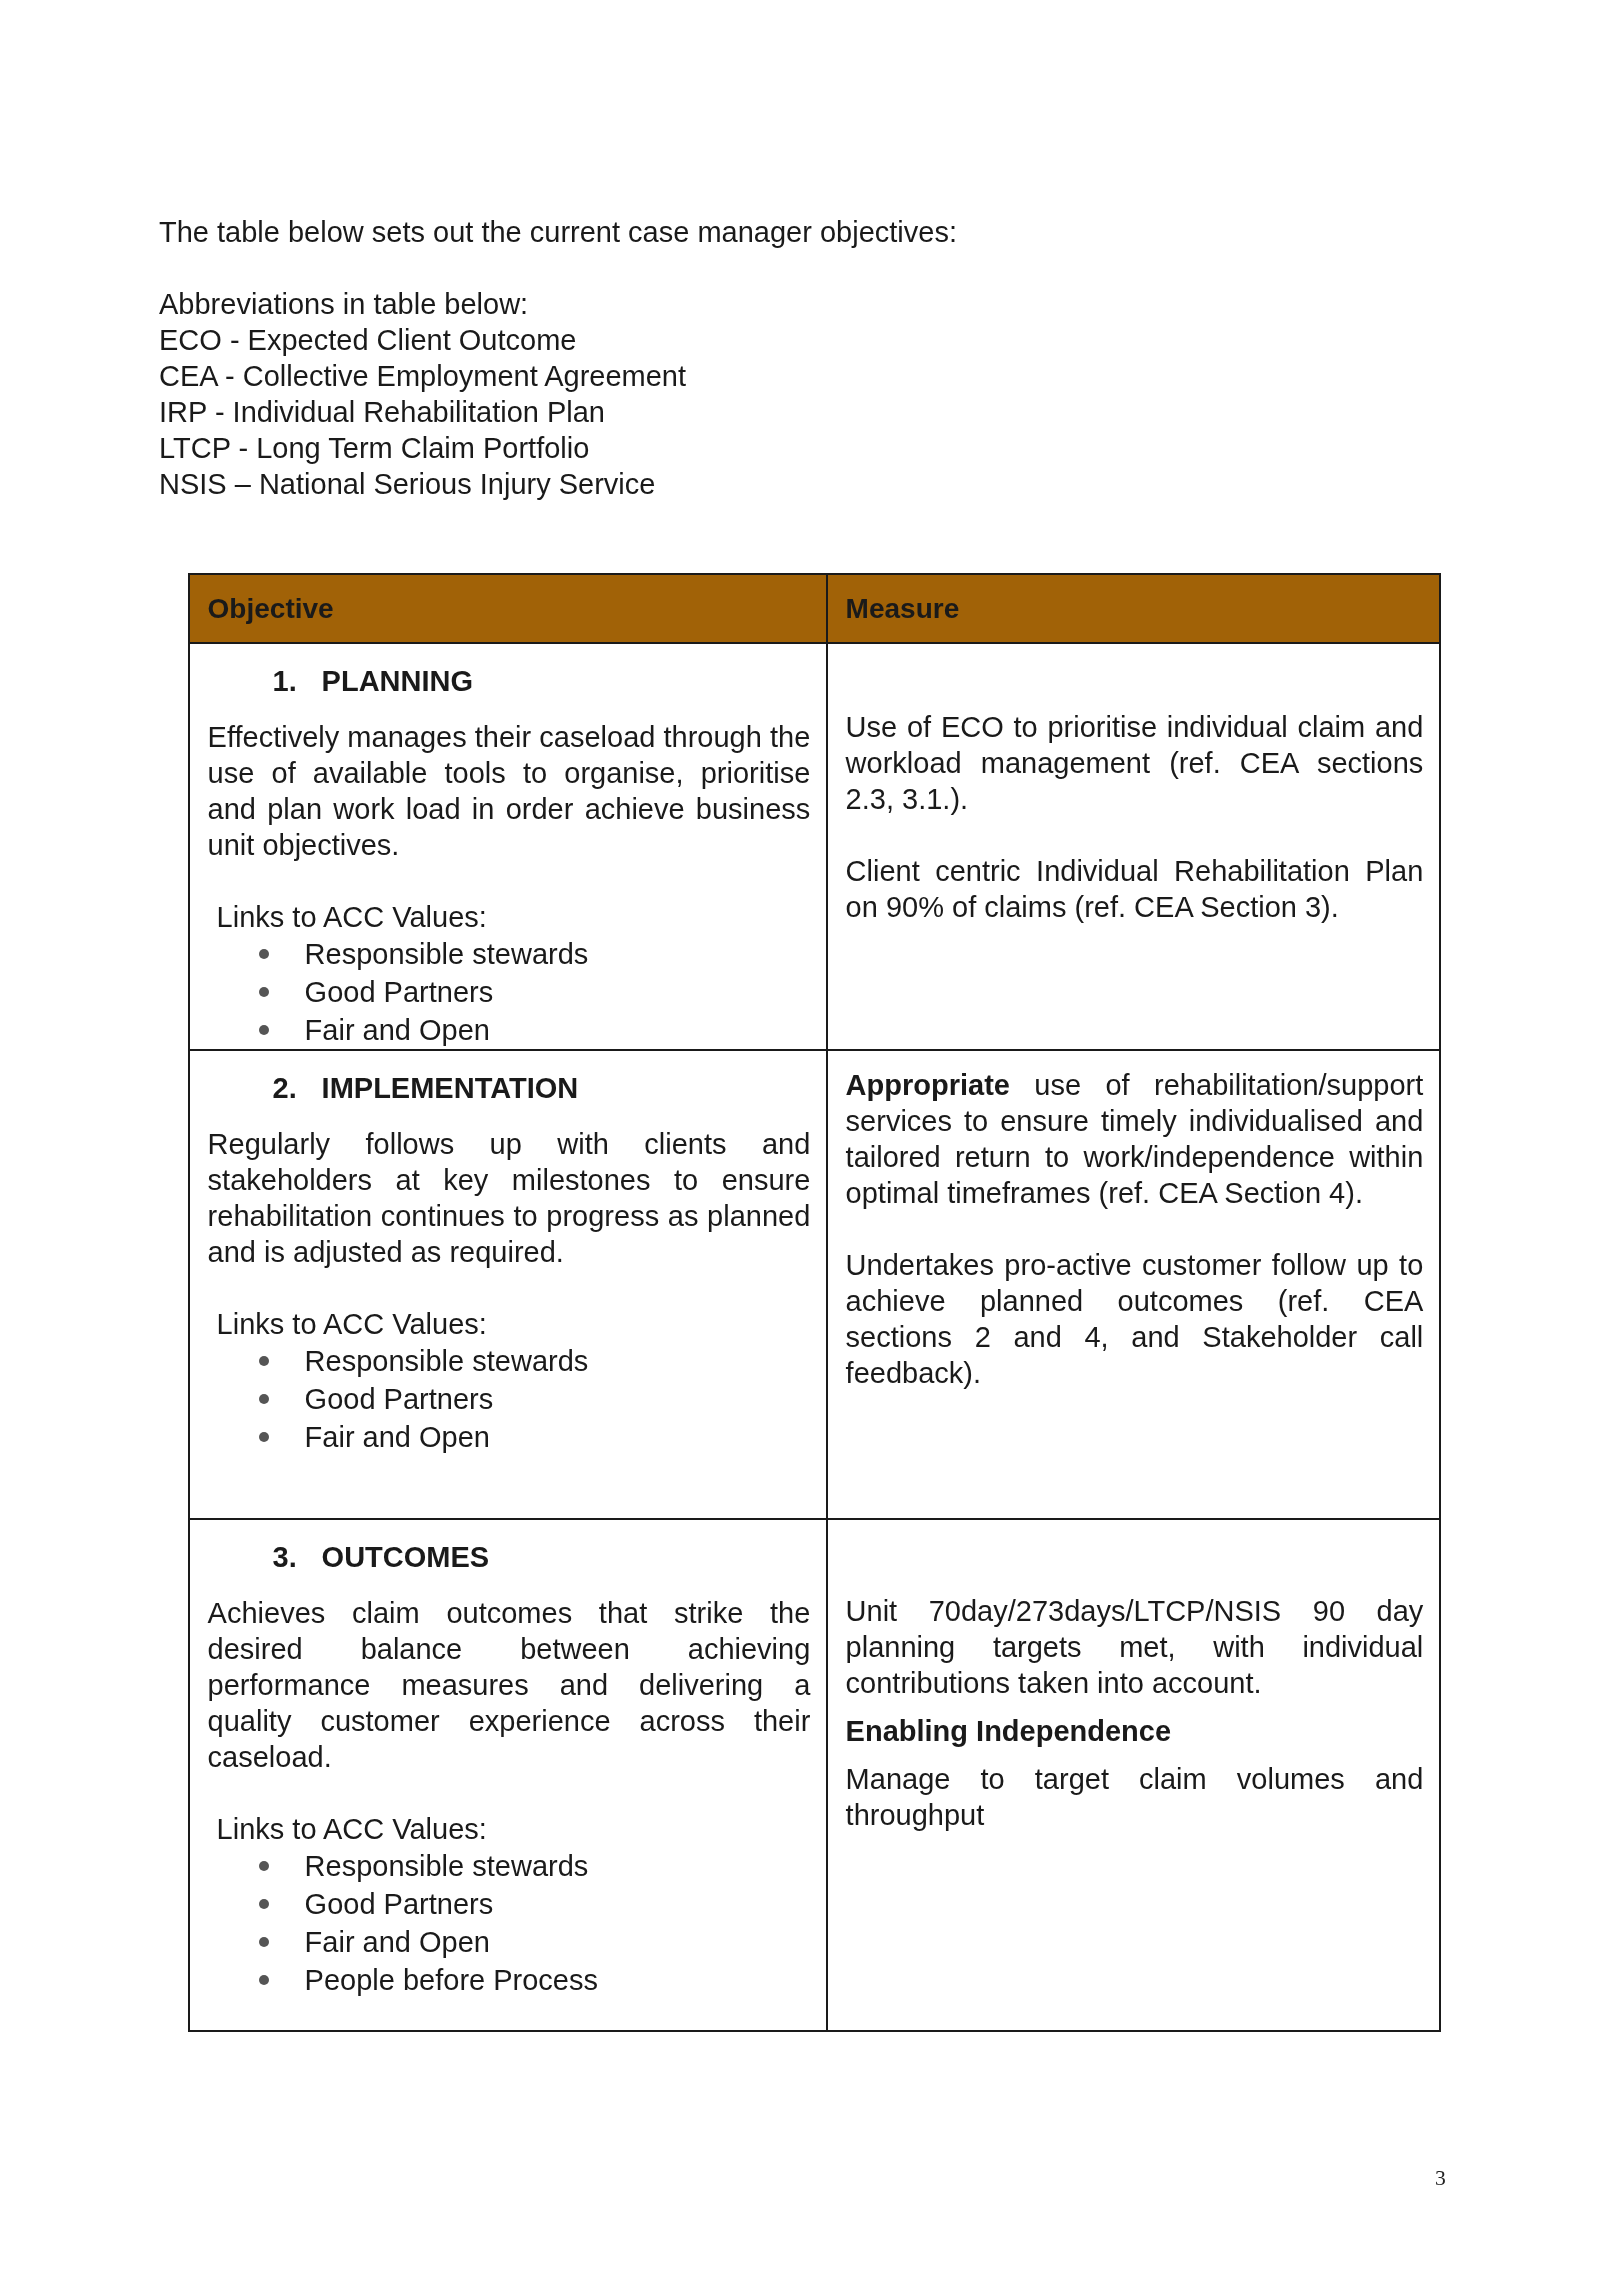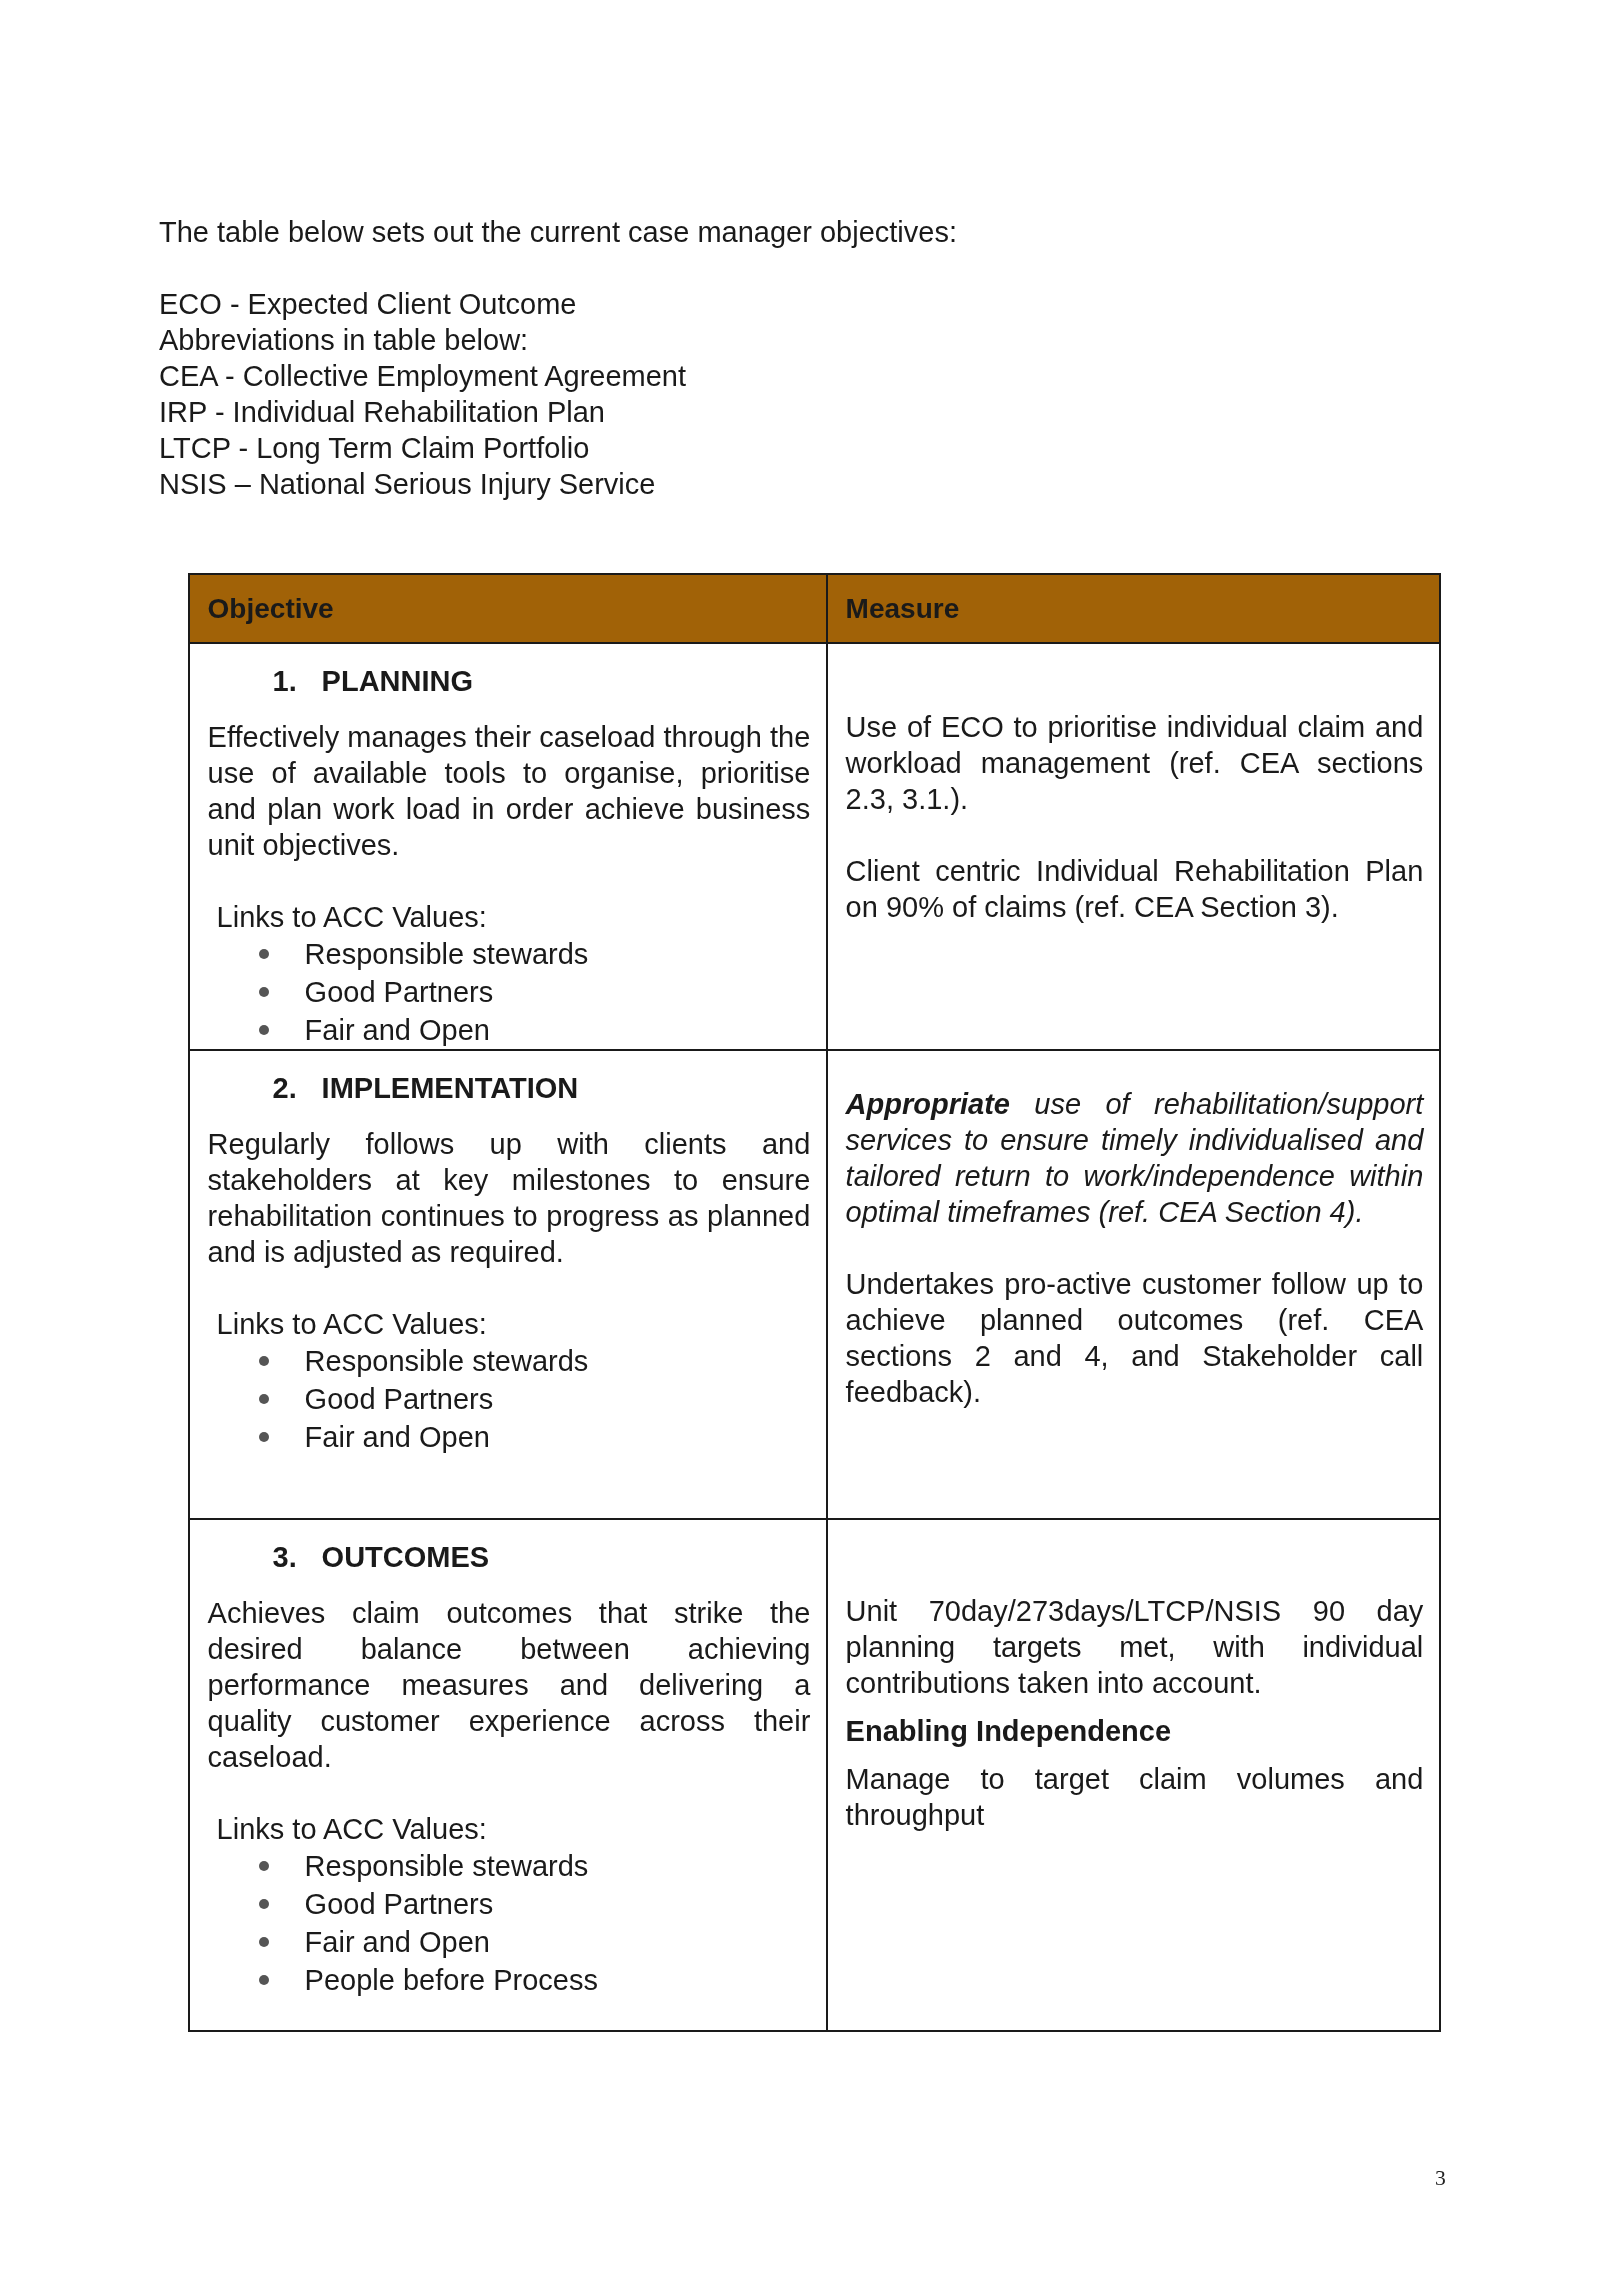--- a/index.html
+++ b/index.html
@@ -84,21 +84,21 @@
     left: 0;
     top: 13.7px;
     width: 10.8px;
     height: 10.8px;
     border-radius: 50%;
     background: #555;
   }
 
   .m-para { margin: 0; text-align: justify; text-align-last: left; }
   .m-first-r1 { margin-top: 65px; }
-  .m-first-r2 { margin-top: 35px; font-style: italic; }
+  .m-first-r2 { margin-top: 16px; }
   .m-first-r3 { margin-top: 73px; }
   .m-gap { margin-top: 36px; }
   .m-gap-sm { margin-top: 11.8px; }
   .m-bold-head { font-weight: bold; margin: 11.8px 0 0 0; }
   b.lead { font-weight: bold; }
 
   .page-num {
     position: absolute;
     left: 1435px;
     top: 2166px;
@@ -108,22 +108,22 @@
   }
 </style>
 </head>
 <body>
 
 <div class="page">
 
   <div class="intro">
     <p>The table below sets out the current case manager objectives:</p>
     <div class="spacer"></div>
+    <p>Abbreviations in table below:</p>
     <p>ECO - Expected Client Outcome</p>
-    <p>Abbreviations in table below:</p>
     <p>CEA - Collective Employment Agreement</p>
     <p>IRP - Individual Rehabilitation Plan</p>
     <p>LTCP - Long Term Claim Portfolio</p>
     <p>NSIS – National Serious Injury Service</p>
   </div>
 
   <table class="obj-table">
     <colgroup>
         <col class="c1">
         <col class="c2">

